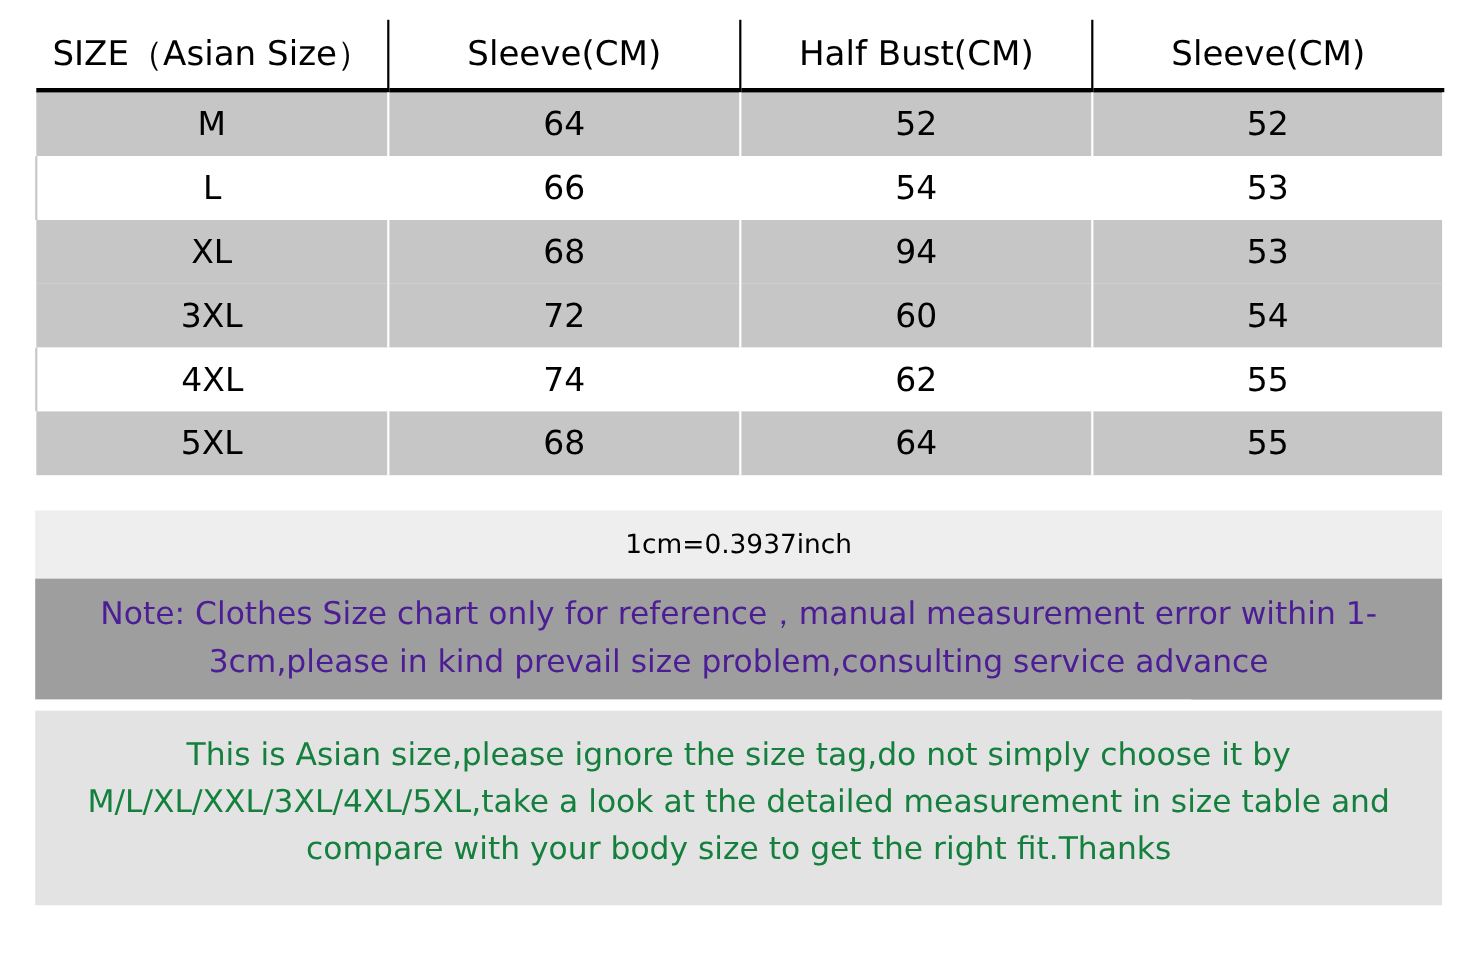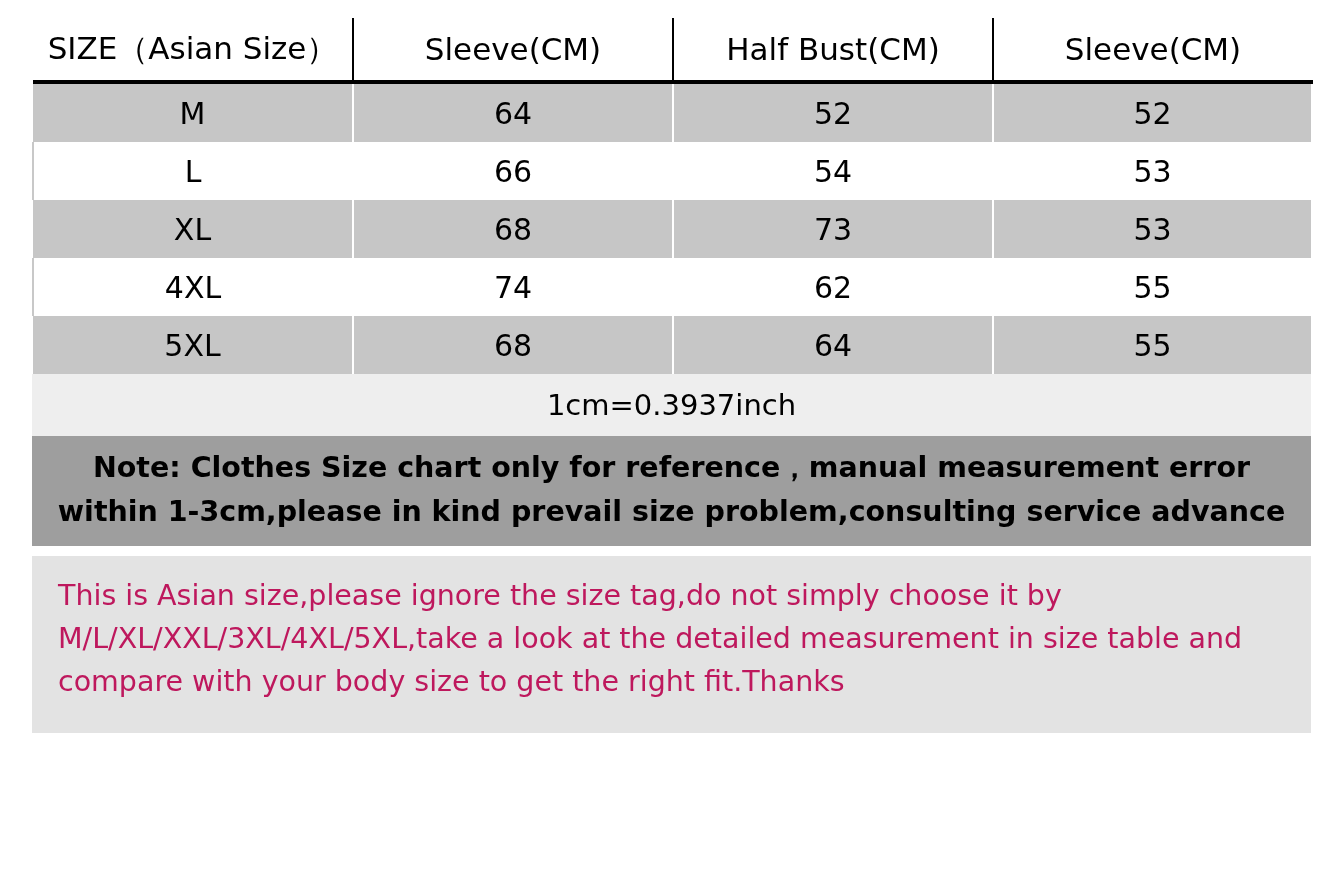--- a/index.html
+++ b/index.html
@@ -71,42 +71,43 @@
     border-left: none;
   }
 
   .conv-row {
     box-sizing: border-box;
     width: 1279px;
     height: 62px;
     line-height: 62px;
     background: #eeeeee;
     text-align: center;
-    font-size: 29px;
+    font-size: 24px;
+    margin-top: 32px;
   }
   .note-row {
     box-sizing: border-box;
     width: 1279px;
     background: #9e9e9e;
-    color: #000000;
+    color: #4c1d95;
     text-align: center;
     font-size: 28.5px;
     line-height: 44px;
     padding: 10px 14px 12px 14px;
-    font-weight: bold;
   }
   .gap {
     height: 10px;
     background: #ffffff;
   }
   .asian-row {
     box-sizing: border-box;
     width: 1279px;
     background: #e3e3e3;
-    color: #be185d;
+    color: #15803d;
+    text-align: center;
     font-size: 28.5px;
     line-height: 43px;
     padding: 18px 26px 30px 26px;
   }
 </style>
 </head>
 <body>
 
 <div class="page">
 
@@ -134,22 +135,28 @@
       </tr>
       <tr class="plain">
         <td>L</td>
         <td>66</td>
         <td>54</td>
         <td>53</td>
       </tr>
       <tr class="shade">
         <td>XL</td>
         <td>68</td>
-        <td>73</td>
+        <td>94</td>
         <td>53</td>
+      </tr>
+      <tr class="shade">
+        <td>3XL</td>
+        <td>72</td>
+        <td>60</td>
+        <td>54</td>
       </tr>
       <tr class="plain">
         <td>4XL</td>
         <td>74</td>
         <td>62</td>
         <td>55</td>
       </tr>
       <tr class="shade">
         <td>5XL</td>
         <td>68</td>

